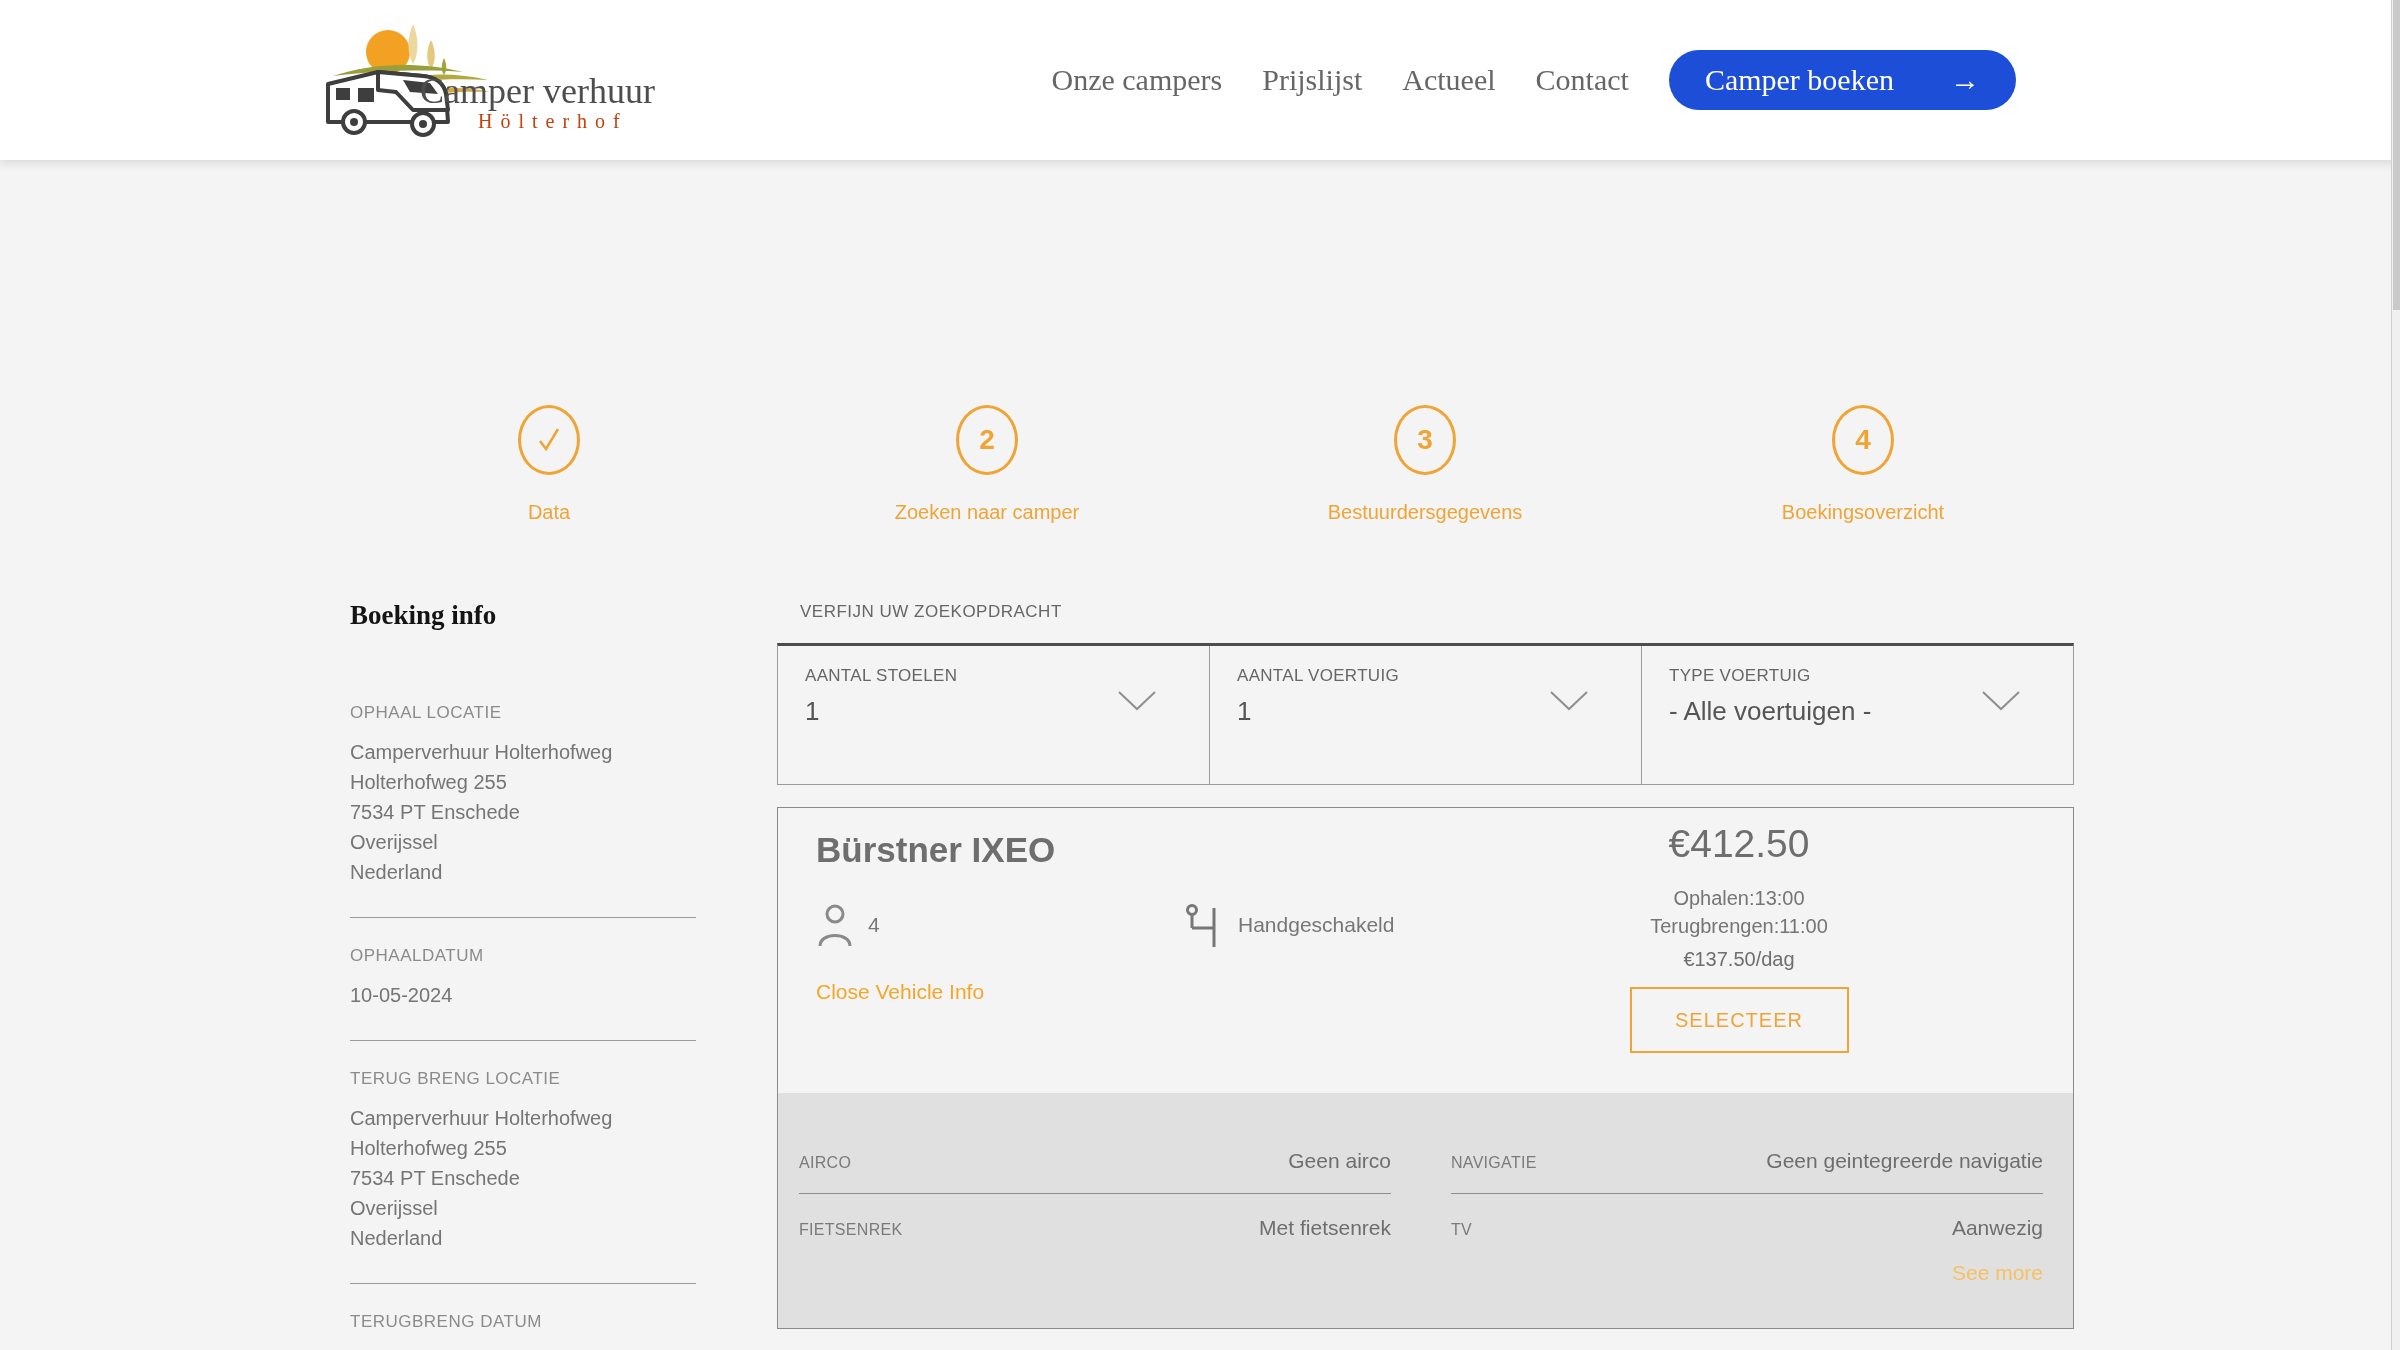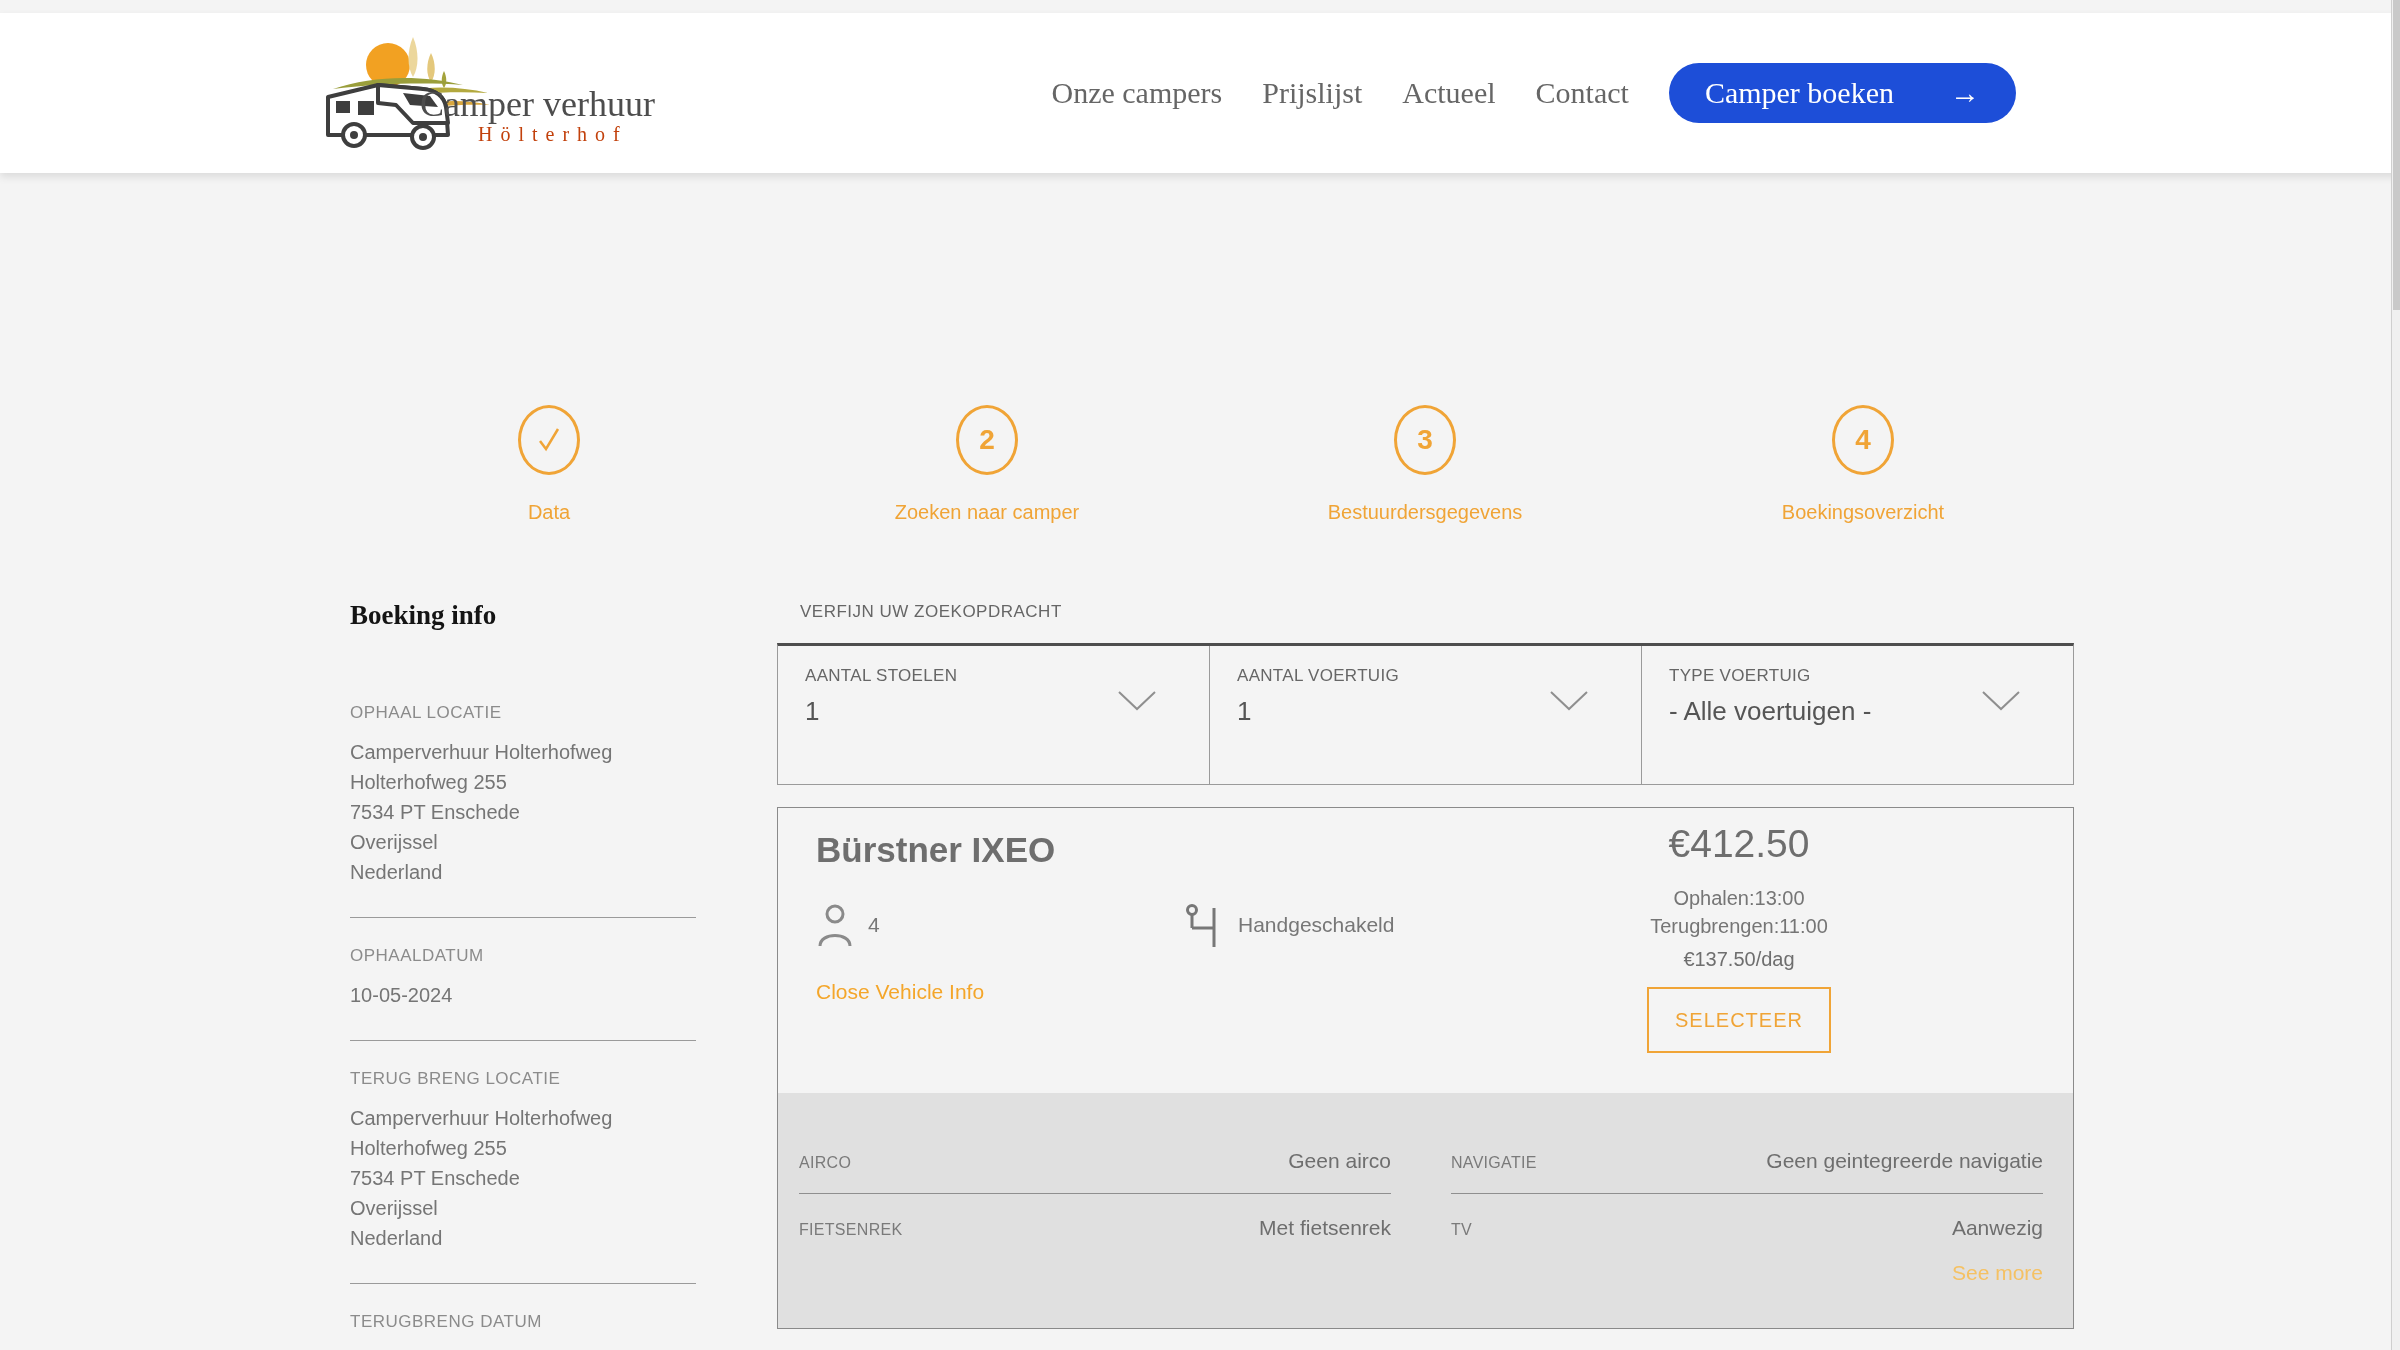--- a/index.html
+++ b/index.html
@@ -6,21 +6,21 @@
   html, body {
     width: 2400px; height: 1350px;
     overflow: hidden;
     background: #f4f4f4;
     font-family: "Liberation Sans", sans-serif;
   }
   .page { position: relative; width: 2400px; height: 1350px; }
 
   
   .header {
-    position: absolute; top: 13px; left: 0; width: 2400px; height: 160px;
+    position: absolute; top: 0; left: 0; width: 2400px; height: 160px;
     background: #ffffff;
     box-shadow: 0 4px 8px rgba(0,0,0,0.10);
     z-index: 5;
   }
   .logo { position: absolute; left: 318px; top: 8px; width: 420px; height: 140px; }
   .logo-art { position: absolute; left: 0; top: 6px; }
   .logo-title {
     position: absolute; left: 102px; top: 62px;
     font-family: "Liberation Serif", serif;
     font-size: 36px; color: #4d4d4d; white-space: nowrap;
@@ -111,21 +111,21 @@
     position: absolute; left: 38px; top: 172px;
     font-size: 21px; color: #f4a62a; cursor: pointer;
   }
   .price-col {
     position: absolute; left: 751px; top: 14px; width: 420px; text-align: center;
   }
   .price-total { font-size: 39px; color: #6e6e6e; }
   .price-times { margin-top: 18px; font-size: 20px; color: #757575; line-height: 28px; }
   .price-day { margin-top: 8px; font-size: 20px; color: #6e6e6e; }
   .select-btn {
-    margin-top: 16px; width: 184px; height: 66px;
+    margin-top: 16px; width: 219px; height: 66px;
     background: transparent; border: 2px solid #f0a436;
     color: #f0a436; font-size: 20px; letter-spacing: 1px;
     font-family: "Liberation Sans", sans-serif; cursor: pointer;
   }
   .card-details {
     position: absolute; left: 0; right: 0; bottom: 0; top: 285px;
     background: #e0e0e0;
     padding: 56px 30px 0 21px;
   }
   .details-grid {

